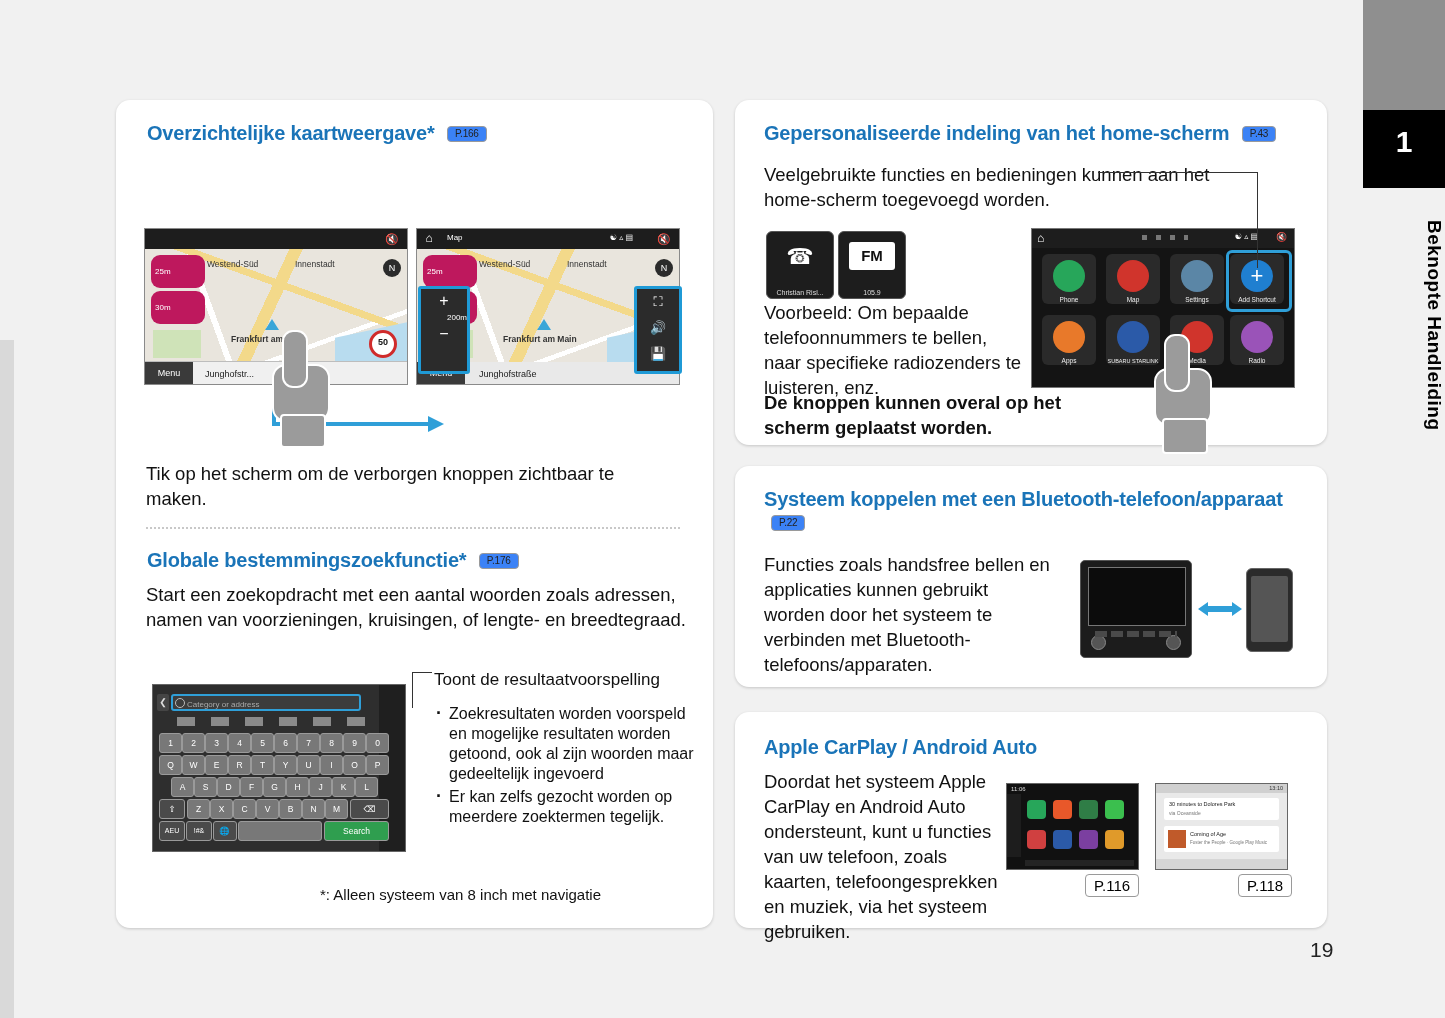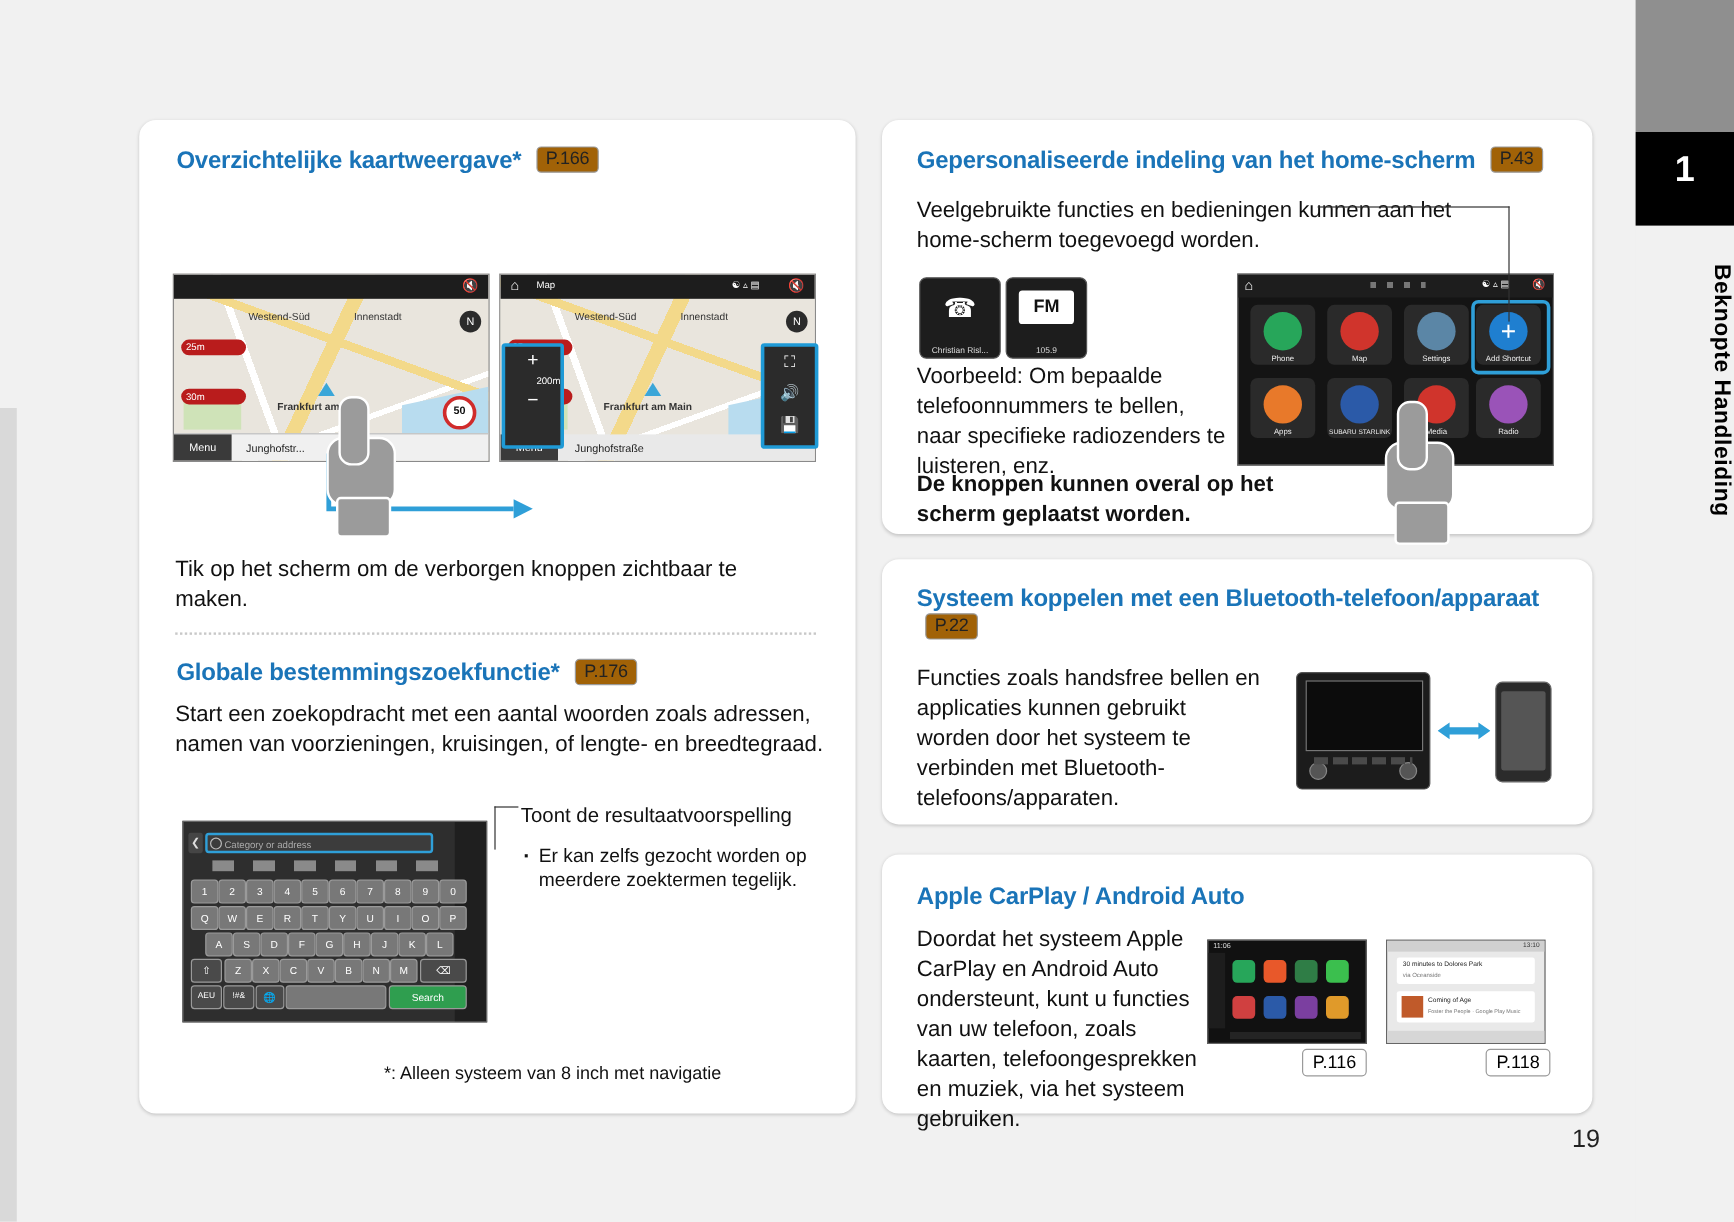--- a/index.html
+++ b/index.html
@@ -42,21 +42,21 @@
   .card-left{left:116px;top:100px;width:597px;height:828px;}
   .card-r1{left:735px;top:100px;width:592px;height:345px;}
   .card-r2{left:735px;top:466px;width:592px;height:221px;}
   .card-r3{left:735px;top:712px;width:592px;height:216px;}
 
   h2.title{
     margin:0;font-size:20px;color:#1a74b8;font-weight:bold;letter-spacing:-0.2px;
   }
   .pref{
     display:inline-block;border:1px solid #9a9a9a;border-radius:4px;
-    padding:1px 7px 2px;font-size:15px;color:#222;background:#a16207;font-weight:normal;
+    padding:1px 7px 2px;font-size:10px;color:#222;background:#3b82f6;font-weight:normal;
     vertical-align:3px;margin-left:7px;
   }
   p.body{margin:0;font-size:18.5px;color:#111;line-height:1.35;}
   .bold{font-weight:bold;}
 
   
   .l-title{position:absolute;left:147px;top:122px;}
   .l-text1{position:absolute;left:146px;top:163px;width:430px;}
   .l-text2{position:absolute;left:146px;top:462px;width:500px;}
   .divider{position:absolute;left:146px;top:527px;width:534px;border-top:2px dotted #c8c8c8;}
@@ -82,21 +82,21 @@
   .map-botbar{position:absolute;left:0;bottom:0;right:0;height:22px;background:#f0f0f0;border-top:1px solid #bdbdbd;}
   .map-botbar-dark{position:absolute;left:0;bottom:0;right:0;height:22px;background:#e9e9e9;}
   .mt-txt{position:absolute;top:4px;font-size:8px;color:#fff;}
   .mb-txt{position:absolute;bottom:5px;font-size:9px;color:#222;}
   .mb-menu{position:absolute;left:0;bottom:0;width:48px;height:22px;background:#3a3a3a;color:#fff;font-size:9px;text-align:center;line-height:22px;}
   .city{position:absolute;font-size:8.5px;color:#333;}
   .pin{position:absolute;width:0;height:0;border-left:7px solid transparent;border-right:7px solid transparent;border-bottom:11px solid #3aa6d8;}
   .circ50{position:absolute;right:10px;bottom:26px;width:22px;height:22px;border-radius:50%;background:#fff;border:3px solid #d02b2b;font-size:9px;color:#111;text-align:center;line-height:18px;font-weight:bold;}
   .mute-ico{position:absolute;right:6px;top:4px;width:16px;height:12px;color:#fff;font-size:11px;line-height:12px;}
   .ctl-left{position:absolute;left:6px;top:26px;width:54px;}
-  .ctl-chip{background:#b91c1c;color:#fff;font-size:8px;border-radius:9px;padding:2px 4px;margin-bottom:3px;margin-top:28px;}
+  .ctl-chip{background:#be185d;color:#fff;font-size:8px;border-radius:9px;padding:12px 4px;margin-bottom:3px;}
   .zoombox{position:absolute;left:418px;top:286px;width:46px;height:82px;border:3px solid #1f9ad6;background:#2b2b2b;border-radius:3px;}
   .zb-row{color:#fff;text-align:center;font-size:16px;height:24px;line-height:24px;}
   .zb-lbl{color:#fff;text-align:right;font-size:8px;}
   .rightbox{position:absolute;left:634px;top:286px;width:42px;height:82px;border:3px solid #1f9ad6;background:#2b2b2b;border-radius:3px;}
   .rb-row{color:#fff;text-align:center;font-size:13px;height:26px;line-height:26px;}
   .compass{position:absolute;width:18px;height:18px;border-radius:50%;background:#2b2b2b;color:#fff;font-size:9px;text-align:center;line-height:18px;}
   .homeico{position:absolute;left:4px;top:2px;width:16px;height:16px;color:#fff;font-size:12px;text-align:center;}
 
   
   .hand{position:absolute;}
@@ -310,20 +310,21 @@
       <div class="key" style="left:79px;width:82px;"></div>
       <div class="key green" style="left:165px;width:63px;">Search</div>
     </div>
   </div>
 
   <div class="callout-line" style="left:412px;top:672px;height:36px;"></div>
   <div class="callout-top" style="left:412px;top:672px;width:20px;"></div>
   <div class="res-title">Toont de resultaatvoorspelling</div>
   <div class="bullets">
     <ul class="tight">
+      <li>Zoekresultaten worden voorspeld en mogelijke resultaten worden getoond, ook al zijn woorden maar gedeeltelijk ingevoerd</li>
       <li>Er kan zelfs gezocht worden op meerdere zoektermen tegelijk.</li>
     </ul>
   </div>
 
   <div class="l-foot">*: Alleen systeem van 8 inch met navigatie</div>
 
   <div class="card card-r1"></div>
   <h2 class="title r1-title">
     <span>Gepersonaliseerde indeling van het home-scherm</span>
     <span class="pref">P.43</span>

